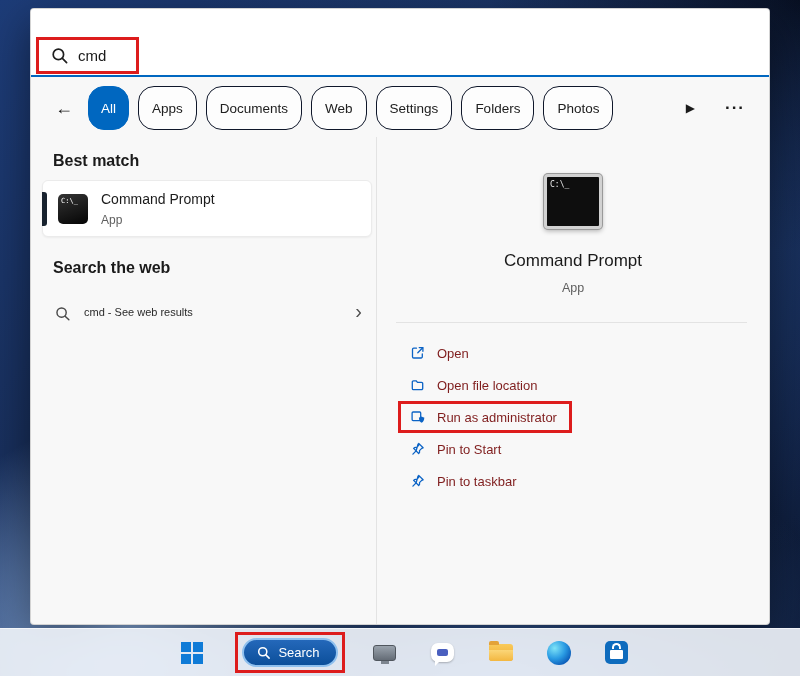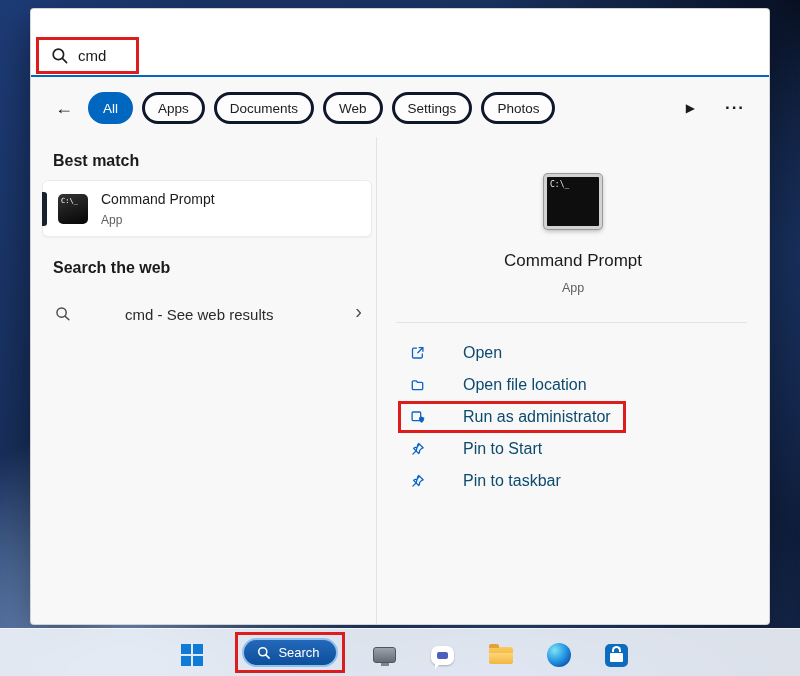--- a/index.html
+++ b/index.html
@@ -42,22 +42,22 @@
   }
   .query-input {
     border: none; outline: none; background: transparent; width: 44px;
     font-family: "Liberation Sans", sans-serif; font-size: 15px; color: #191919;
   }
 
   
   .tabs { position: absolute; left: 22px; top: 82px; height: 34px; display: flex; align-items: center; gap: 9px; }
   .back-btn { width: 22px; font-size: 18px; color: #1b1b1b; background: none; border: none; cursor: default; margin-right: 4px; }
   .tab {
-    height: 32px; padding: 0 13px; border-radius: 16px; display: flex; align-items: center;
-    background: #fdfdfd; border: 3px solid #0f172a; font-size: 13.5px; color: #202020;
+    height: 44px; padding: 0 13px; border-radius: 16px; display: flex; align-items: center;
+    background: #fdfdfd; border: 1px solid #0f172a; font-size: 13.5px; color: #202020;
     font-family: "Liberation Sans", sans-serif;
   }
   .tab.selected { background: #0067c0; border-color: #0067c0; color: #ffffff; padding: 0 12px; }
   .tabs-right { position: absolute; right: 24px; top: 82px; height: 34px; display: flex; align-items: center; gap: 30px; }
   .play-btn { font-size: 12px; color: #1b1b1b; background: none; border: none; }
   .more-btn { font-size: 17px; font-weight: bold; color: #1b1b1b; background: none; border: none; letter-spacing: 1px; }
 
   
   .section-heading { position: absolute; font-size: 16px; font-weight: 700; color: #1b1b1b; }
   .h-best { left: 22px; top: 143px; }
@@ -70,21 +70,21 @@
   .best-accent { position: absolute; left: -1px; top: 11px; width: 5px; height: 34px; background: #18222e; border-radius: 0 3px 3px 0; }
   .mini-cmd {
     position: absolute; left: 15px; top: 13px; width: 30px; height: 30px;
     background: linear-gradient(160deg, #343434, #040404); border-radius: 5px;
     color: #fff; font-family: "DejaVu Sans Mono", monospace; font-size: 7px; padding: 3px 0 0 3px;
   }
   .best-title { position: absolute; left: 58px; top: 10px; font-size: 14px; color: #1b1b1b; }
   .best-sub   { position: absolute; left: 58px; top: 32px; font-size: 12px; color: #5f5f5f; }
   .web-row { position: absolute; left: 11px; top: 285px; width: 330px; height: 40px; border-radius: 6px; }
   .web-row .web-icon { position: absolute; left: 13px; top: 12px; }
-  .web-text { position: absolute; left: 42px; top: 12px; font-size: 15px; color: #2a2a2a; margin-left: 41px; }
+  .web-text { position: absolute; left: 42px; top: 12px; font-size: 11px; color: #2a2a2a; }
   .web-chevron { position: absolute; right: 10px; top: 6px; font-size: 20px; color: #4f4f4f; }
 
   .v-divider { position: absolute; left: 345px; top: 128px; bottom: 0; width: 1px; background: #e3e3e3; }
 
   
   .preview { position: absolute; left: 346px; top: 128px; right: 0; bottom: 0; }
   .big-cmd {
     position: absolute; left: 50%; transform: translateX(-50%); top: 37px;
     width: 58px; height: 55px; background: #0e0e0e; border: 3px solid #d2d2d2; border-radius: 4px;
     box-shadow: 0 0 0 1px #9a9a9a, 0 2px 5px rgba(0,0,0,0.3);
@@ -92,30 +92,30 @@
   }
   .pv-title { position: absolute; top: 114px; left: 0; right: 0; text-align: center; font-size: 17px; color: #1a1a1a; }
   .pv-sub   { position: absolute; top: 144px; left: 0; right: 0; text-align: center; font-size: 12.5px; color: #5f5f5f; }
   .pv-divider { position: absolute; top: 185px; left: 19px; right: 22px; height: 1px; background: #e3e3e3; }
   .actions { position: absolute; top: 200px; left: 21px; }
   .action-row {
     display: flex; align-items: center; gap: 11px; height: 32px;
     width: max-content; padding: 0 12px 0 8px; border: 3px solid transparent;
   }
   .action-row.highlighted { border-color: #dd1c1c; }
-  .action-label { font-size: 16px; color: #0c4a6e; margin-left: 26px; }
+  .action-label { font-size: 13px; color: #7f1d1d; }
   .action-icon { display: flex; }
 
   
   .taskbar {
     position: absolute; left: 0; bottom: 0; width: 800px; height: 48px; z-index: 3;
     background: rgba(238,242,248,0.92); border-top: 1px solid rgba(255,255,255,0.6);
     display: flex; align-items: center; justify-content: center;
   }
-  .tb-group { display: flex; align-items: flex-end; gap: 22px; margin-left: 12px; }
+  .tb-group { display: flex; align-items: center; gap: 22px; margin-left: 12px; }
   .win-logo { width: 22px; height: 22px; display: grid; grid-template-columns: 10px 10px; grid-template-rows: 10px 10px; gap: 2px; margin-right: 6px; }
   .win-logo span { background: #0f7bd7; }
   .pill-wrap { border: 3px solid #dd1c1c; padding: 3px 4px; display: flex; align-items: center; }
   .search-pill {
     height: 29px; padding: 0 16px 0 13px; border-radius: 15px;
     background: linear-gradient(180deg, #2468ba, #0c4f9a); border: 2px solid #8fc0ee;
     color: #ffffff; display: flex; align-items: center; gap: 7px; font-size: 13px;
   }
   .tb-icon { width: 36px; height: 36px; display: flex; align-items: center; justify-content: center; border-radius: 6px; position: relative; }
   .monitor { width: 23px; height: 16px; border-radius: 3px; background: linear-gradient(180deg, #9aa3ad, #646c76); border: 1px solid #50565e; position: relative; }
@@ -152,20 +152,21 @@
   </div>
   <div class="search-underline"></div>
 
   <div class="tabs">
     <button class="back-btn">←</button>
     <div class="tab selected">All</div>
     <div class="tab">Apps</div>
     <div class="tab">Documents</div>
     <div class="tab">Web</div>
     <div class="tab">Settings</div>
+    <div class="tab">Folders</div>
     <div class="tab">Photos</div>
   </div>
   <div class="tabs-right">
     <button class="play-btn">▶</button>
     <button class="more-btn">···</button>
   </div>
 
   <div class="section-heading h-best">Best match</div>
 
   <div class="best-card">

